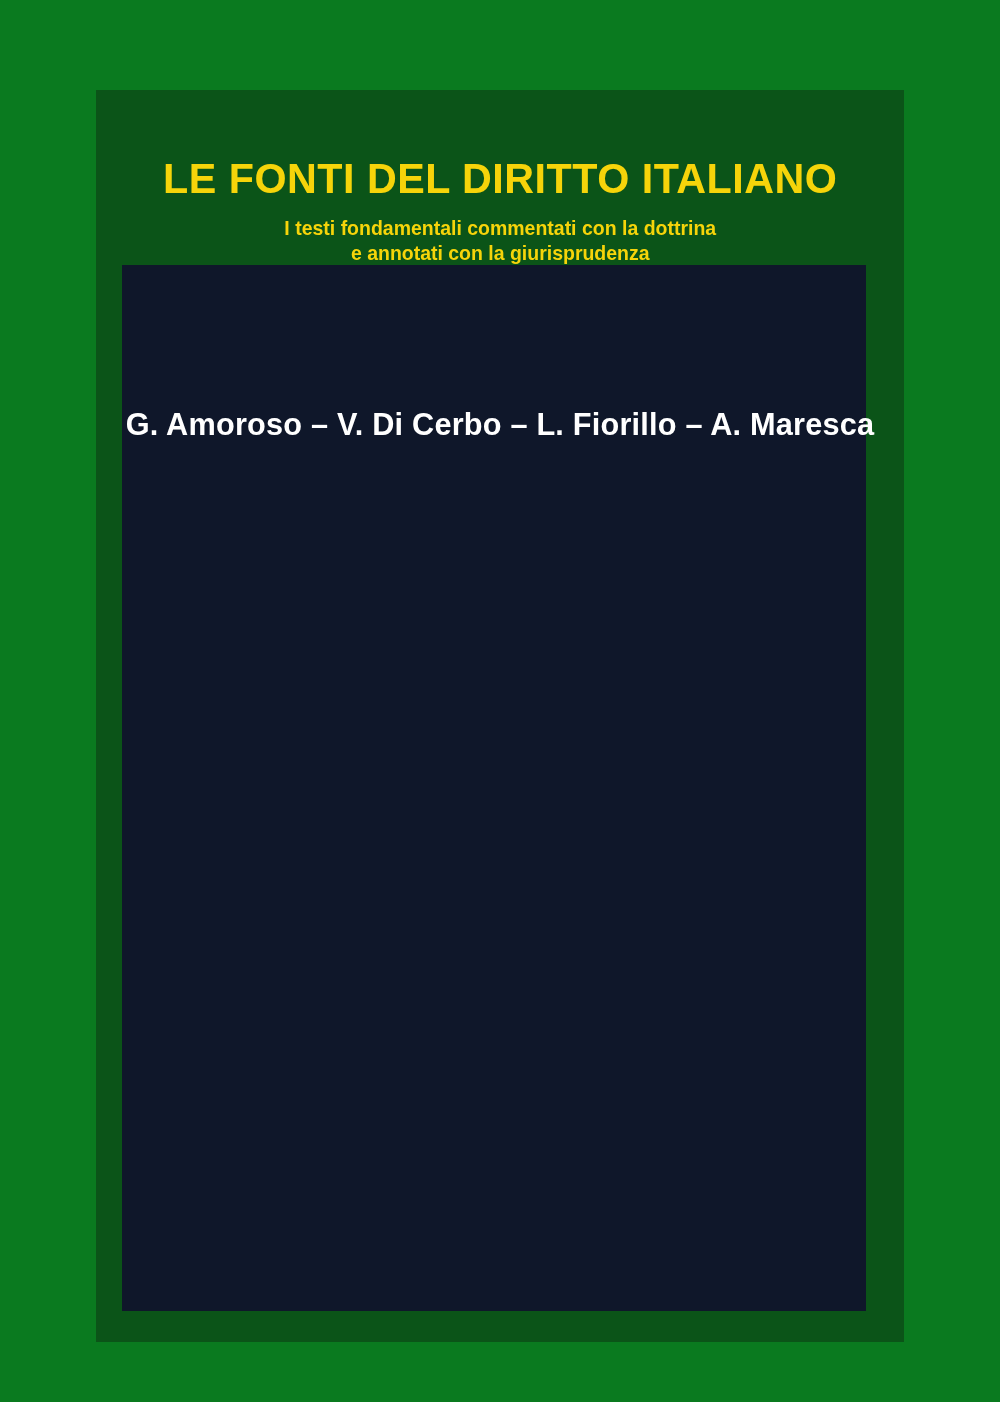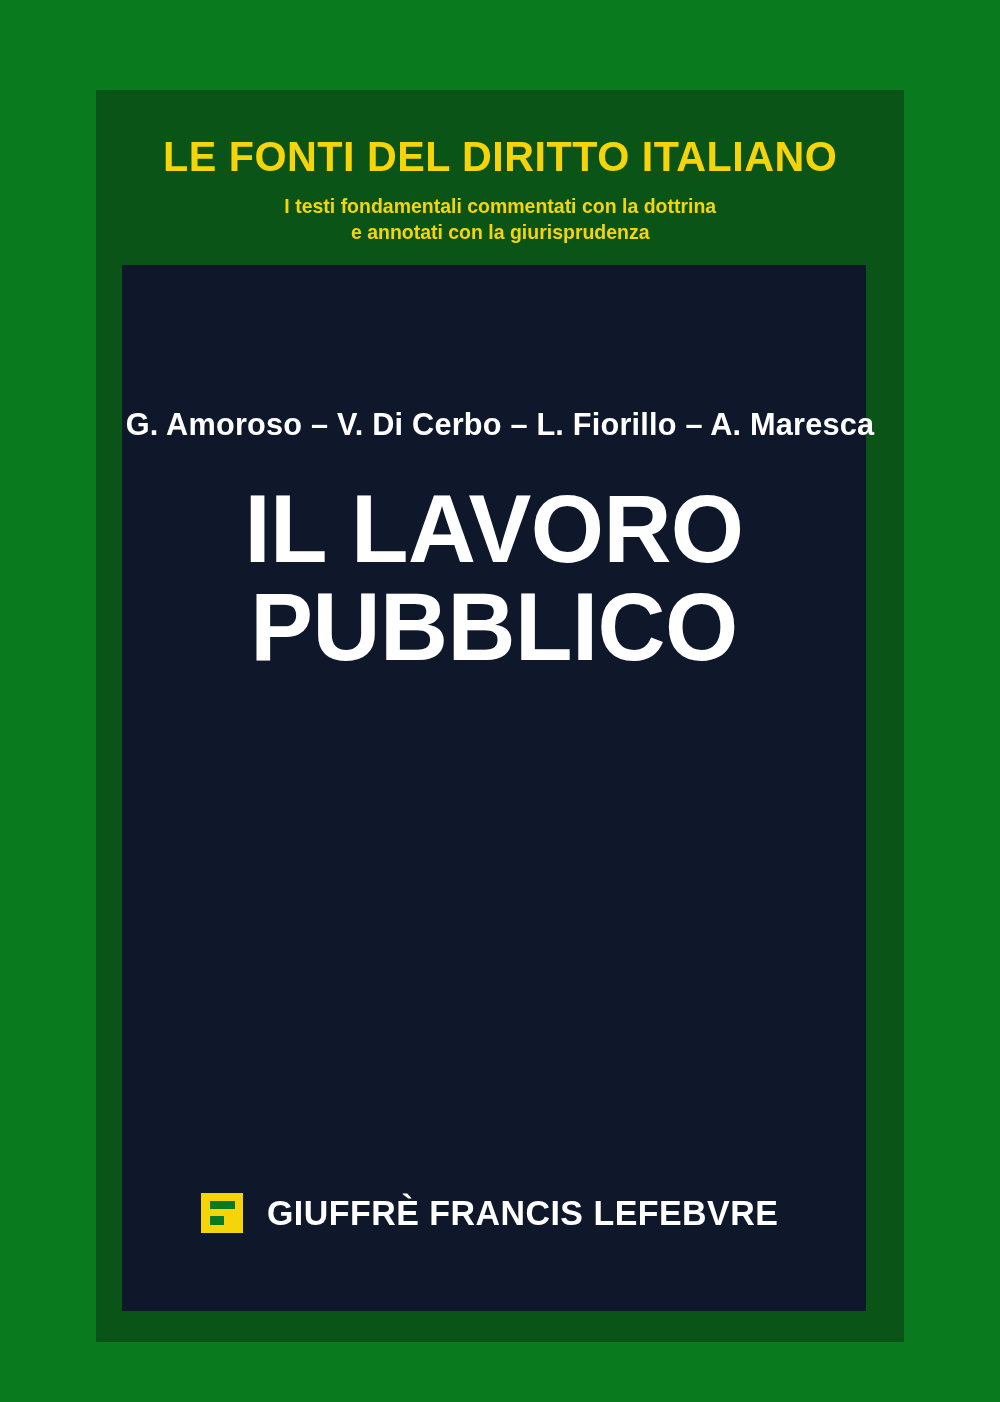--- a/index.html
+++ b/index.html
@@ -37,21 +37,21 @@
   .header {
     position: absolute;
     left: 96px;
     top: 90px;
     width: 808px;
     height: 176px;
     box-sizing: border-box;
     display: flex;
     flex-direction: column;
     align-items: center;
-    justify-content: center;
+    justify-content: flex-end;
     padding-top: 22px;
   }
 
   .series-title {
     color: #f6d40a;
     font-size: 43px;
     font-weight: bold;
     letter-spacing: 0.5px;
     text-align: center;
     line-height: 1.05;
@@ -170,25 +170,17 @@
     <div class="series-subtitle">
       <span class="sub-line">I testi fondamentali commentati con la dottrina</span><br>
       <span class="sub-line">e annotati con la giurisprudenza</span>
     </div>
   </div>
 
   <div class="panel">
 
     <div class="authors">G. Amoroso – V. Di Cerbo – L. Fiorillo – A. Maresca</div>
 
-    <div class="book-title">
-      <span class="line">IL LAVORO</span>
-      <span class="line">PUBBLICO</span>
-    </div>
 
-    <div class="publisher">
-      <span class="logo-mark"></span>
-      <span class="publisher-name">GIUFFRÈ FRANCIS LEFEBVRE</span>
-    </div>
 
   </div>
 
 </div>
 
 </body></html>

